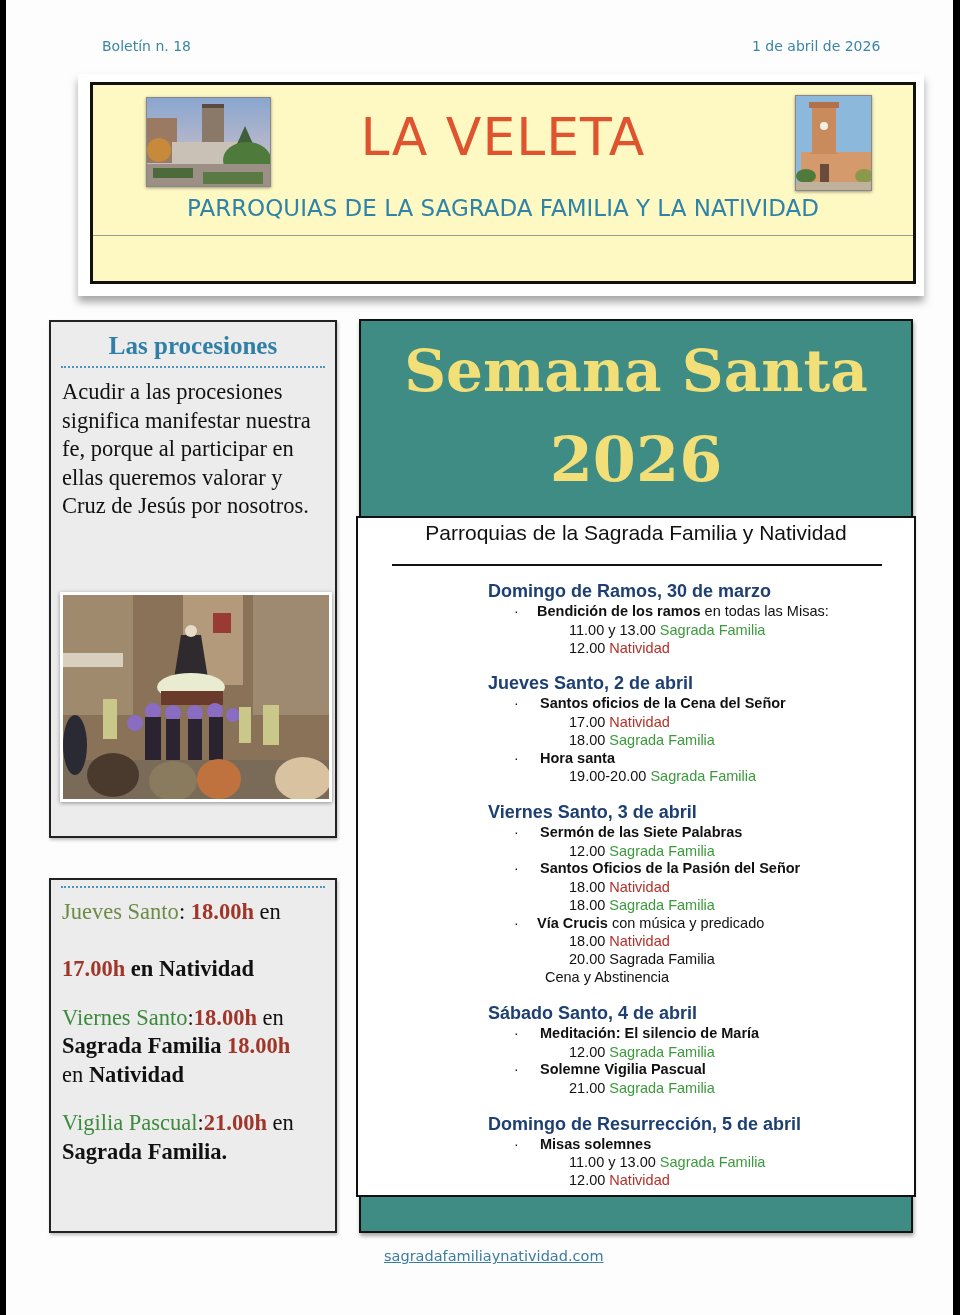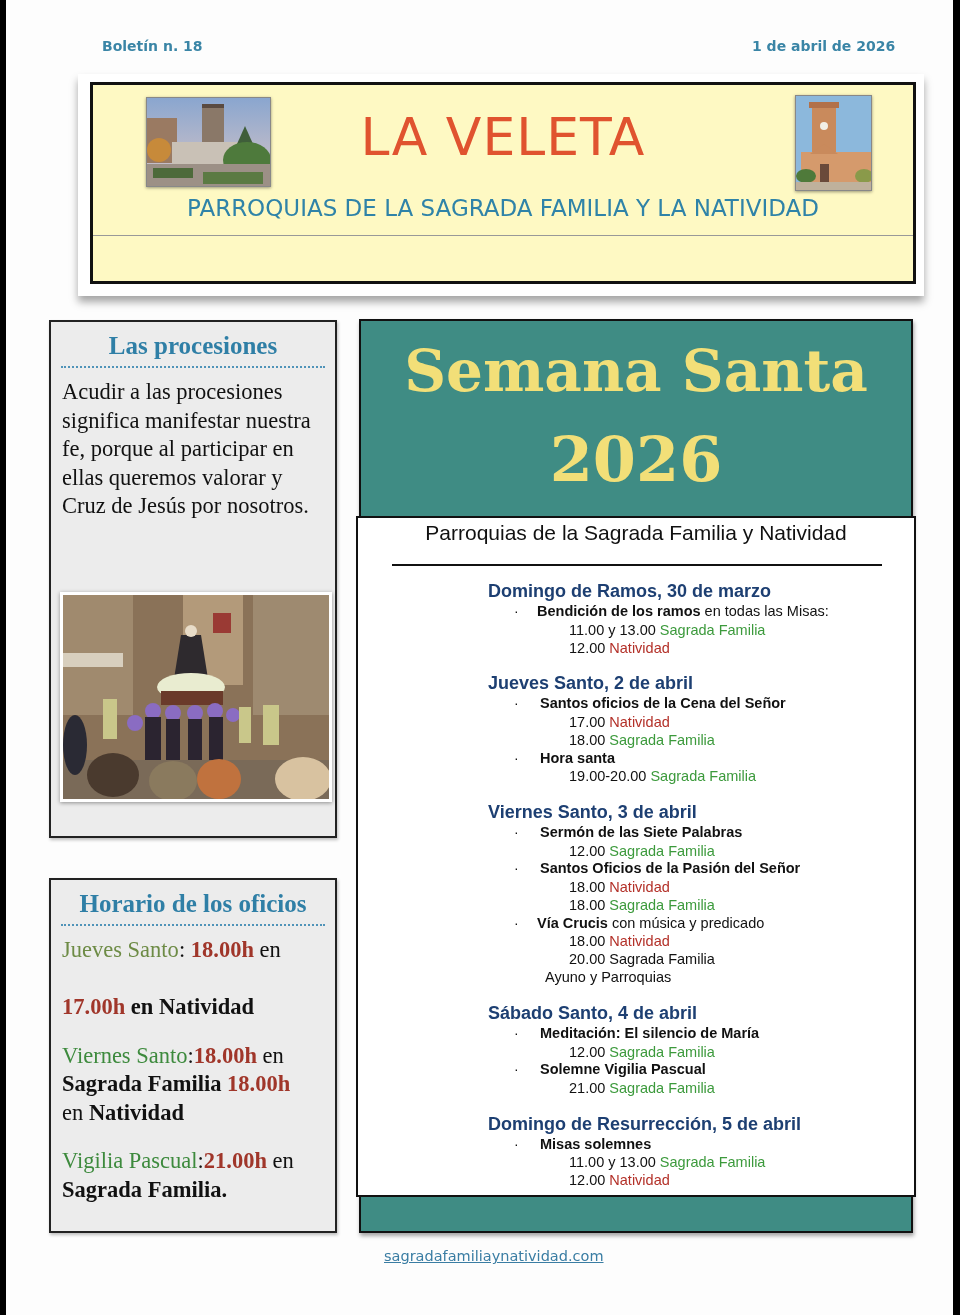--- a/index.html
+++ b/index.html
@@ -1,18 +1,18 @@
 <!DOCTYPE html>
 <html><head>
 <meta charset="utf-8">
 <style>
   html, body { margin:0; padding:0; }
   body { width:960px; height:1315px; background:#000; position:relative; overflow:hidden; font-family:"Liberation Sans", sans-serif; }
   .page { position:absolute; left:6px; top:0; width:947px; height:1315px; background:#fdfdfd; }
-  .abs { position:absolute;font-weight:bold; }
+  .abs { position:absolute; }
   .topmeta { color:#3a85a6; font-size:14px; font-family:"DejaVu Sans", sans-serif; }
   
   .mast-shadow { position:absolute; left:72px; top:74px; width:846px; height:222px; background:#fff; box-shadow:0 6px 8px rgba(0,0,0,0.35); }
   .mast { position:absolute; left:84px; top:82px; width:826px; height:202px; border:3px solid #111; background:#fef9c3; box-sizing:border-box; }
   .mast-title { position:absolute; left:0; width:100%; top:22px; text-align:center; color:#e0532f; font-family:"DejaVu Sans", sans-serif; font-size:52px; letter-spacing:1px; }
   .mast-sub { position:absolute; left:0; width:100%; top:110px; text-align:center; color:#2f83a8; font-family:"DejaVu Sans", sans-serif; font-size:23px; letter-spacing:0; }
   .mast-rule { position:absolute; left:0; width:100%; top:150px; border-top:1.5px solid #999; }
   .mast-contact { position:absolute; left:0; width:100%; top:162px; text-align:center; color:#3f86a6; font-family:"Liberation Serif", serif; font-size:21px; }
   .photo { position:absolute; border:1px solid #888; box-shadow:0 1px 3px rgba(0,0,0,0.4); overflow:hidden; }
   
@@ -134,21 +134,20 @@
         <ellipse cx="50" cy="180" rx="26" ry="22" fill="#4a3a2e"></ellipse>
         <ellipse cx="110" cy="186" rx="24" ry="20" fill="#8a7a5e"></ellipse>
         <ellipse cx="156" cy="184" rx="22" ry="20" fill="#c0723e"></ellipse>
         <ellipse cx="240" cy="184" rx="28" ry="22" fill="#d8c2a0"></ellipse>
         <ellipse cx="12" cy="150" rx="12" ry="30" fill="#2a2a34"></ellipse>
       </svg>
     </div>
   </div>
 
   <div class="sidebox" style="left:43px;top:878px;width:288px;height:355px;">
-    <div class="side-h">Horario de los oficios</div>
     <div class="dots"></div>
     <div class="sched" style="margin-top:10px;">
       <p><span class="olive">Jueves Santo</span><span>: </span><span class="red">18.00h</span><span> en</span><br><br><span class="red">17.00h</span><span class="b"> en Natividad</span></p>
       <p><span class="green">Viernes Santo</span><span>:</span><span class="red">18.00h</span><span> en</span><br><span class="b">Sagrada Familia</span> <span class="red">18.00h</span><br><span>en</span> <span class="b">Natividad</span></p>
       <p><span class="green">Vigilia Pascual</span><span>:</span><span class="red">21.00h</span><span> en</span><br><span class="b">Sagrada Familia.</span></p>
     </div>
   </div>
 
   <div class="teal" style="left:353px;top:319px;width:554px;height:914px;box-shadow:1px 3px 4px rgba(0,0,0,0.35);">
     <div class="ss-title" style="top:16px;font-size:58px;">Semana Santa</div>
@@ -179,21 +178,21 @@
     <div class="item" style="left:182px;top:306px;"><b>Sermón de las Siete Palabras</b></div>
     <div class="time" style="top:325px;"><span>12.00</span> <span class="t-green">Sagrada Familia</span></div>
     <span class="bullet" style="left:156px;top:342px;">·</span>
     <div class="item" style="left:182px;top:342px;"><b>Santos Oficios de la Pasión del Señor</b></div>
     <div class="time" style="top:361px;"><span>18.00</span> <span class="t-red">Natividad</span></div>
     <div class="time" style="top:379px;"><span>18.00</span> <span class="t-green">Sagrada Familia</span></div>
     <span class="bullet" style="left:156px;top:397px;">·</span>
     <div class="item" style="left:179px;top:397px;"><b>Vía Crucis</b><span> con música y predicado</span></div>
     <div class="time" style="top:415px;"><span>18.00</span> <span class="t-red">Natividad</span></div>
     <div class="time" style="top:433px;"><span>20.00</span> <span>Sagrada Familia</span></div>
-    <div class="item" style="left:187px;top:451px;">Ayuno y Parroquias</div>
+    <div class="item" style="left:187px;top:451px;">Cena y Abstinencia</div>
 
     <div class="day" style="top:485px;">Sábado Santo, 4 de abril</div>
     <span class="bullet" style="left:156px;top:507px;">·</span>
     <div class="item" style="left:182px;top:507px;"><b>Meditación: El silencio de María</b></div>
     <div class="time" style="top:526px;"><span>12.00</span> <span class="t-green">Sagrada Familia</span></div>
     <span class="bullet" style="left:156px;top:543px;">·</span>
     <div class="item" style="left:182px;top:543px;"><b>Solemne Vigilia Pascual</b></div>
     <div class="time" style="top:562px;"><span>21.00</span> <span class="t-green">Sagrada Familia</span></div>
 
     <div class="day" style="top:596px;">Domingo de Resurrección, 5 de abril</div>

